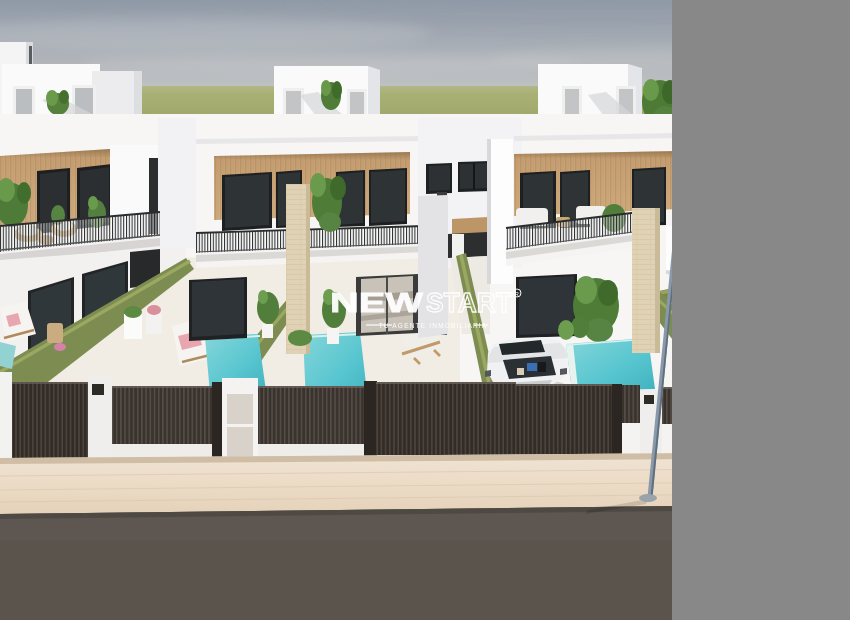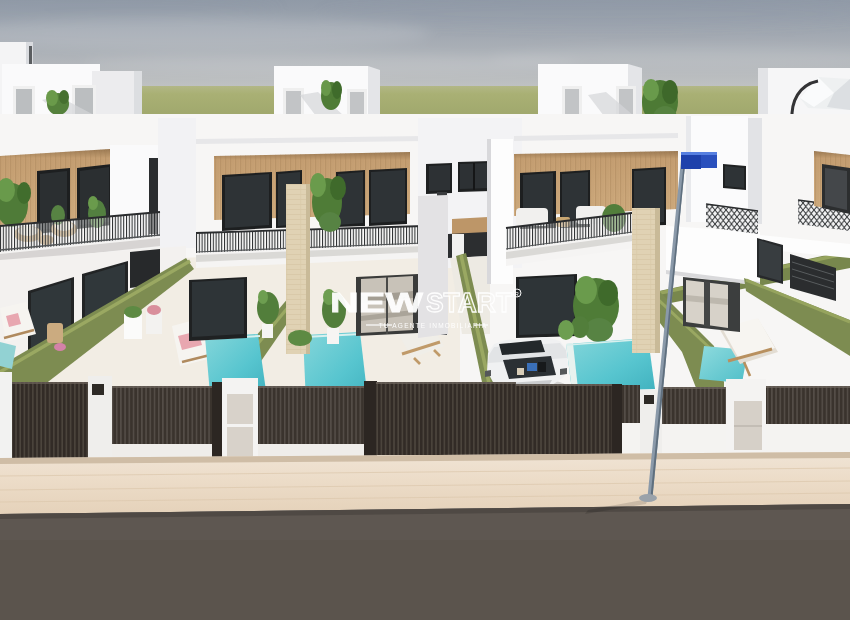--- a/index.html
+++ b/index.html
@@ -1,16 +1,16 @@
 <!DOCTYPE html>
 <html><head>
 <meta charset="utf-8">
 <style>
 html,body{margin:0;padding:0;background:#888;}
-#stage{width:850px;height:620px;position:relative;overflow:hidden;font-family:"Liberation Sans",sans-serif;}
+#stage{width:672px;height:620px;position:relative;overflow:hidden;font-family:"Liberation Sans",sans-serif;}
 </style>
 </head>
 <body>
 <div id="stage">
 <svg width="850" height="620" viewBox="0 0 850 620" xmlns="http://www.w3.org/2000/svg">
 <defs>
 <linearGradient id="skyg" x1="0" y1="0" x2="0" y2="1">
 <stop offset="0" stop-color="#909aa7"></stop>
 <stop offset="0.35" stop-color="#a6acb4"></stop>
 <stop offset="0.75" stop-color="#c1c3c3"></stop>

